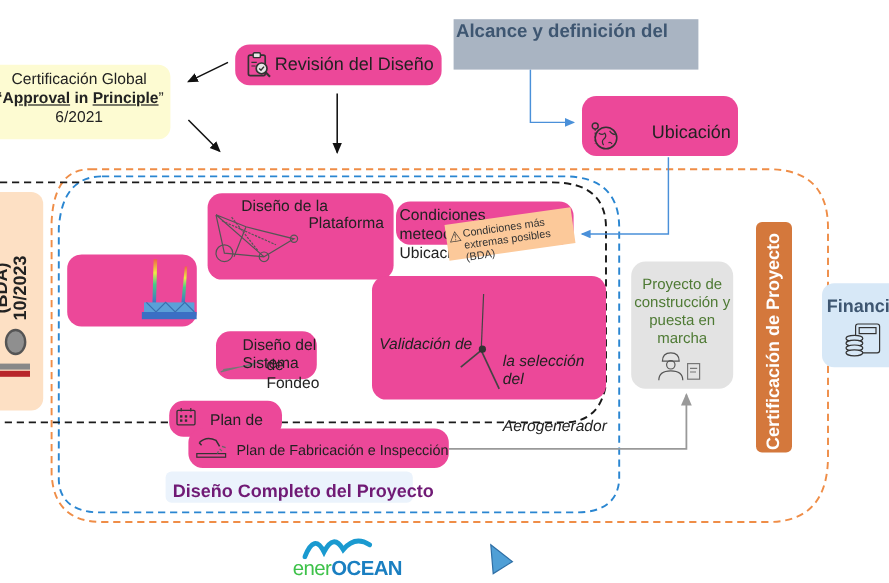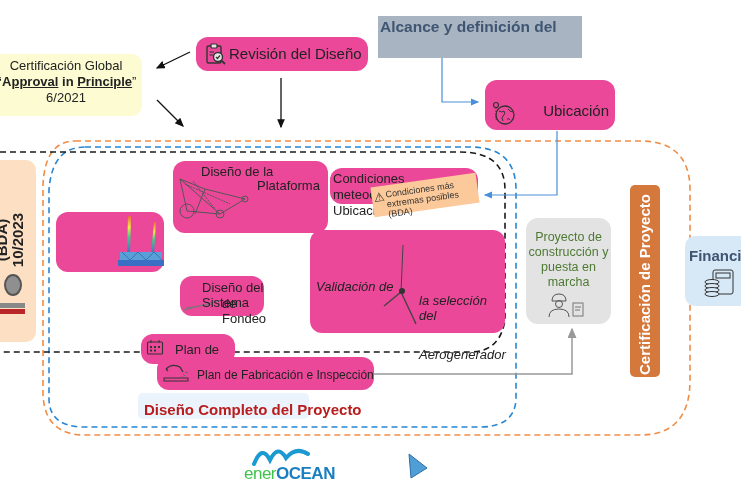--- a/index.html
+++ b/index.html
@@ -63,22 +63,22 @@
   #valid .t3 { position:absolute; left:109px; top:69px;margin-top:48px; }
 
   #proy { left:526px; top:218px; width:85px; height:106px; color:#4e7a34; font-size:12.5px; line-height:15px; text-align:center; background:#e3e3e3; }
   #proy .tx { position:absolute; left:0; top:12px; width:85px; }
   #proy .ic { position:absolute; left:20px; top:75px; width:44px; height:24px; }
 
   #fab { left:157px; top:357px; width:217px; height:33px; font-size:12px; }
   #fab .ic { position:absolute; left:5px; top:6px; width:30px; height:20px; }
   #fab .tx { position:absolute; left:40px; top:11px; }
 
-  #dcp { left:138px; top:393px; width:171px; height:26px; background:#ebf3fc; border-radius:5px;
-         color:#b91c1c; font-weight:bold; font-size:15px; padding:8px 0 0 6px; box-sizing:border-box; white-space:nowrap;text-align:right; }
+  #dcp { left:138px; top:393px; width:206px; height:26px; background:#ebf3fc; border-radius:5px;
+         color:#701a75; font-weight:bold; font-size:15px; padding:8px 0 0 6px; box-sizing:border-box; white-space:nowrap;text-align:right; }
 
   #certp { left:630px; top:185px; width:30px; height:192px; background:#d4783c; border-radius:5px; overflow:hidden; }
   #certp .rot { position:absolute; left:-80px; top:80px; width:190px; height:30px; transform:rotate(-90deg);
                 color:#fff; font-weight:bold; font-size:15px; line-height:30px; white-space:nowrap; text-align:left; }
 
   #fin { left:685px; top:236px; width:80px; height:70px; background:#d7e8f7; border-radius:10px; }
   #fin .tx { position:absolute; left:4px; top:11px; color:#3e5671; font-weight:bold; font-size:15px; }
   #fin .ic { position:absolute; left:18px; top:32px; width:32px; height:30px; }
 
   #enerocean { left:244px; top:444px; width:72px; height:38px; }

